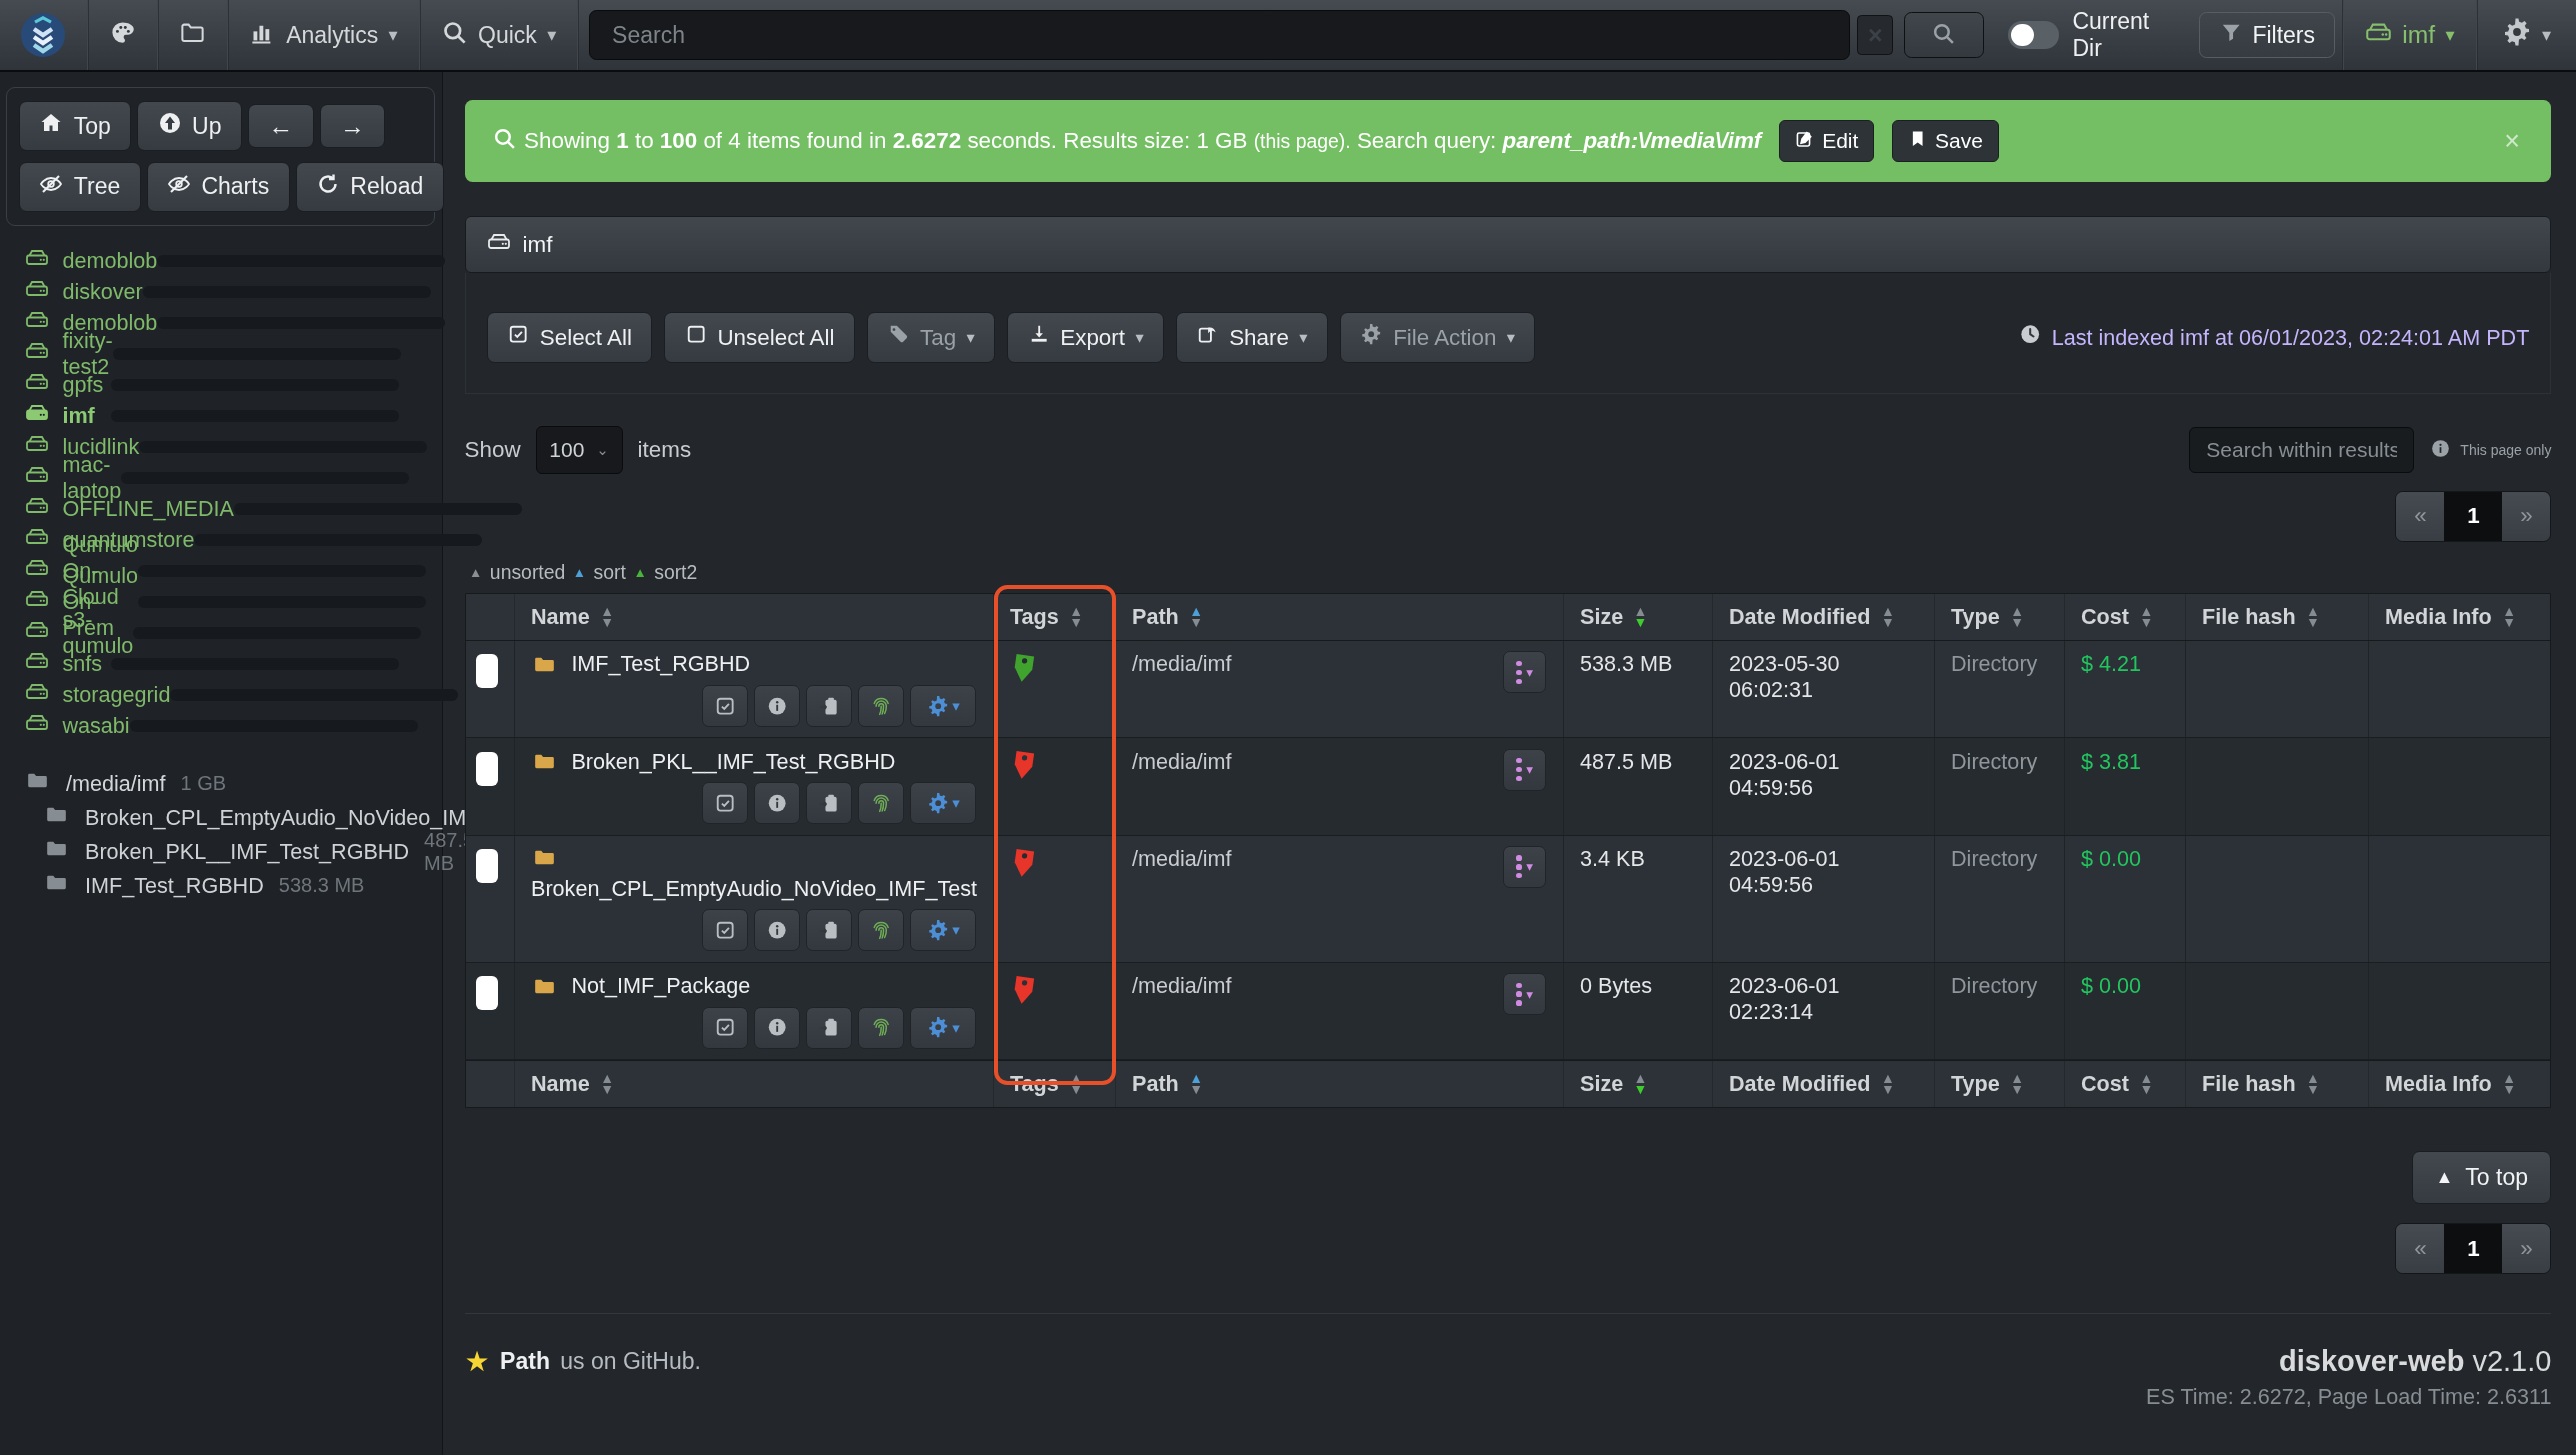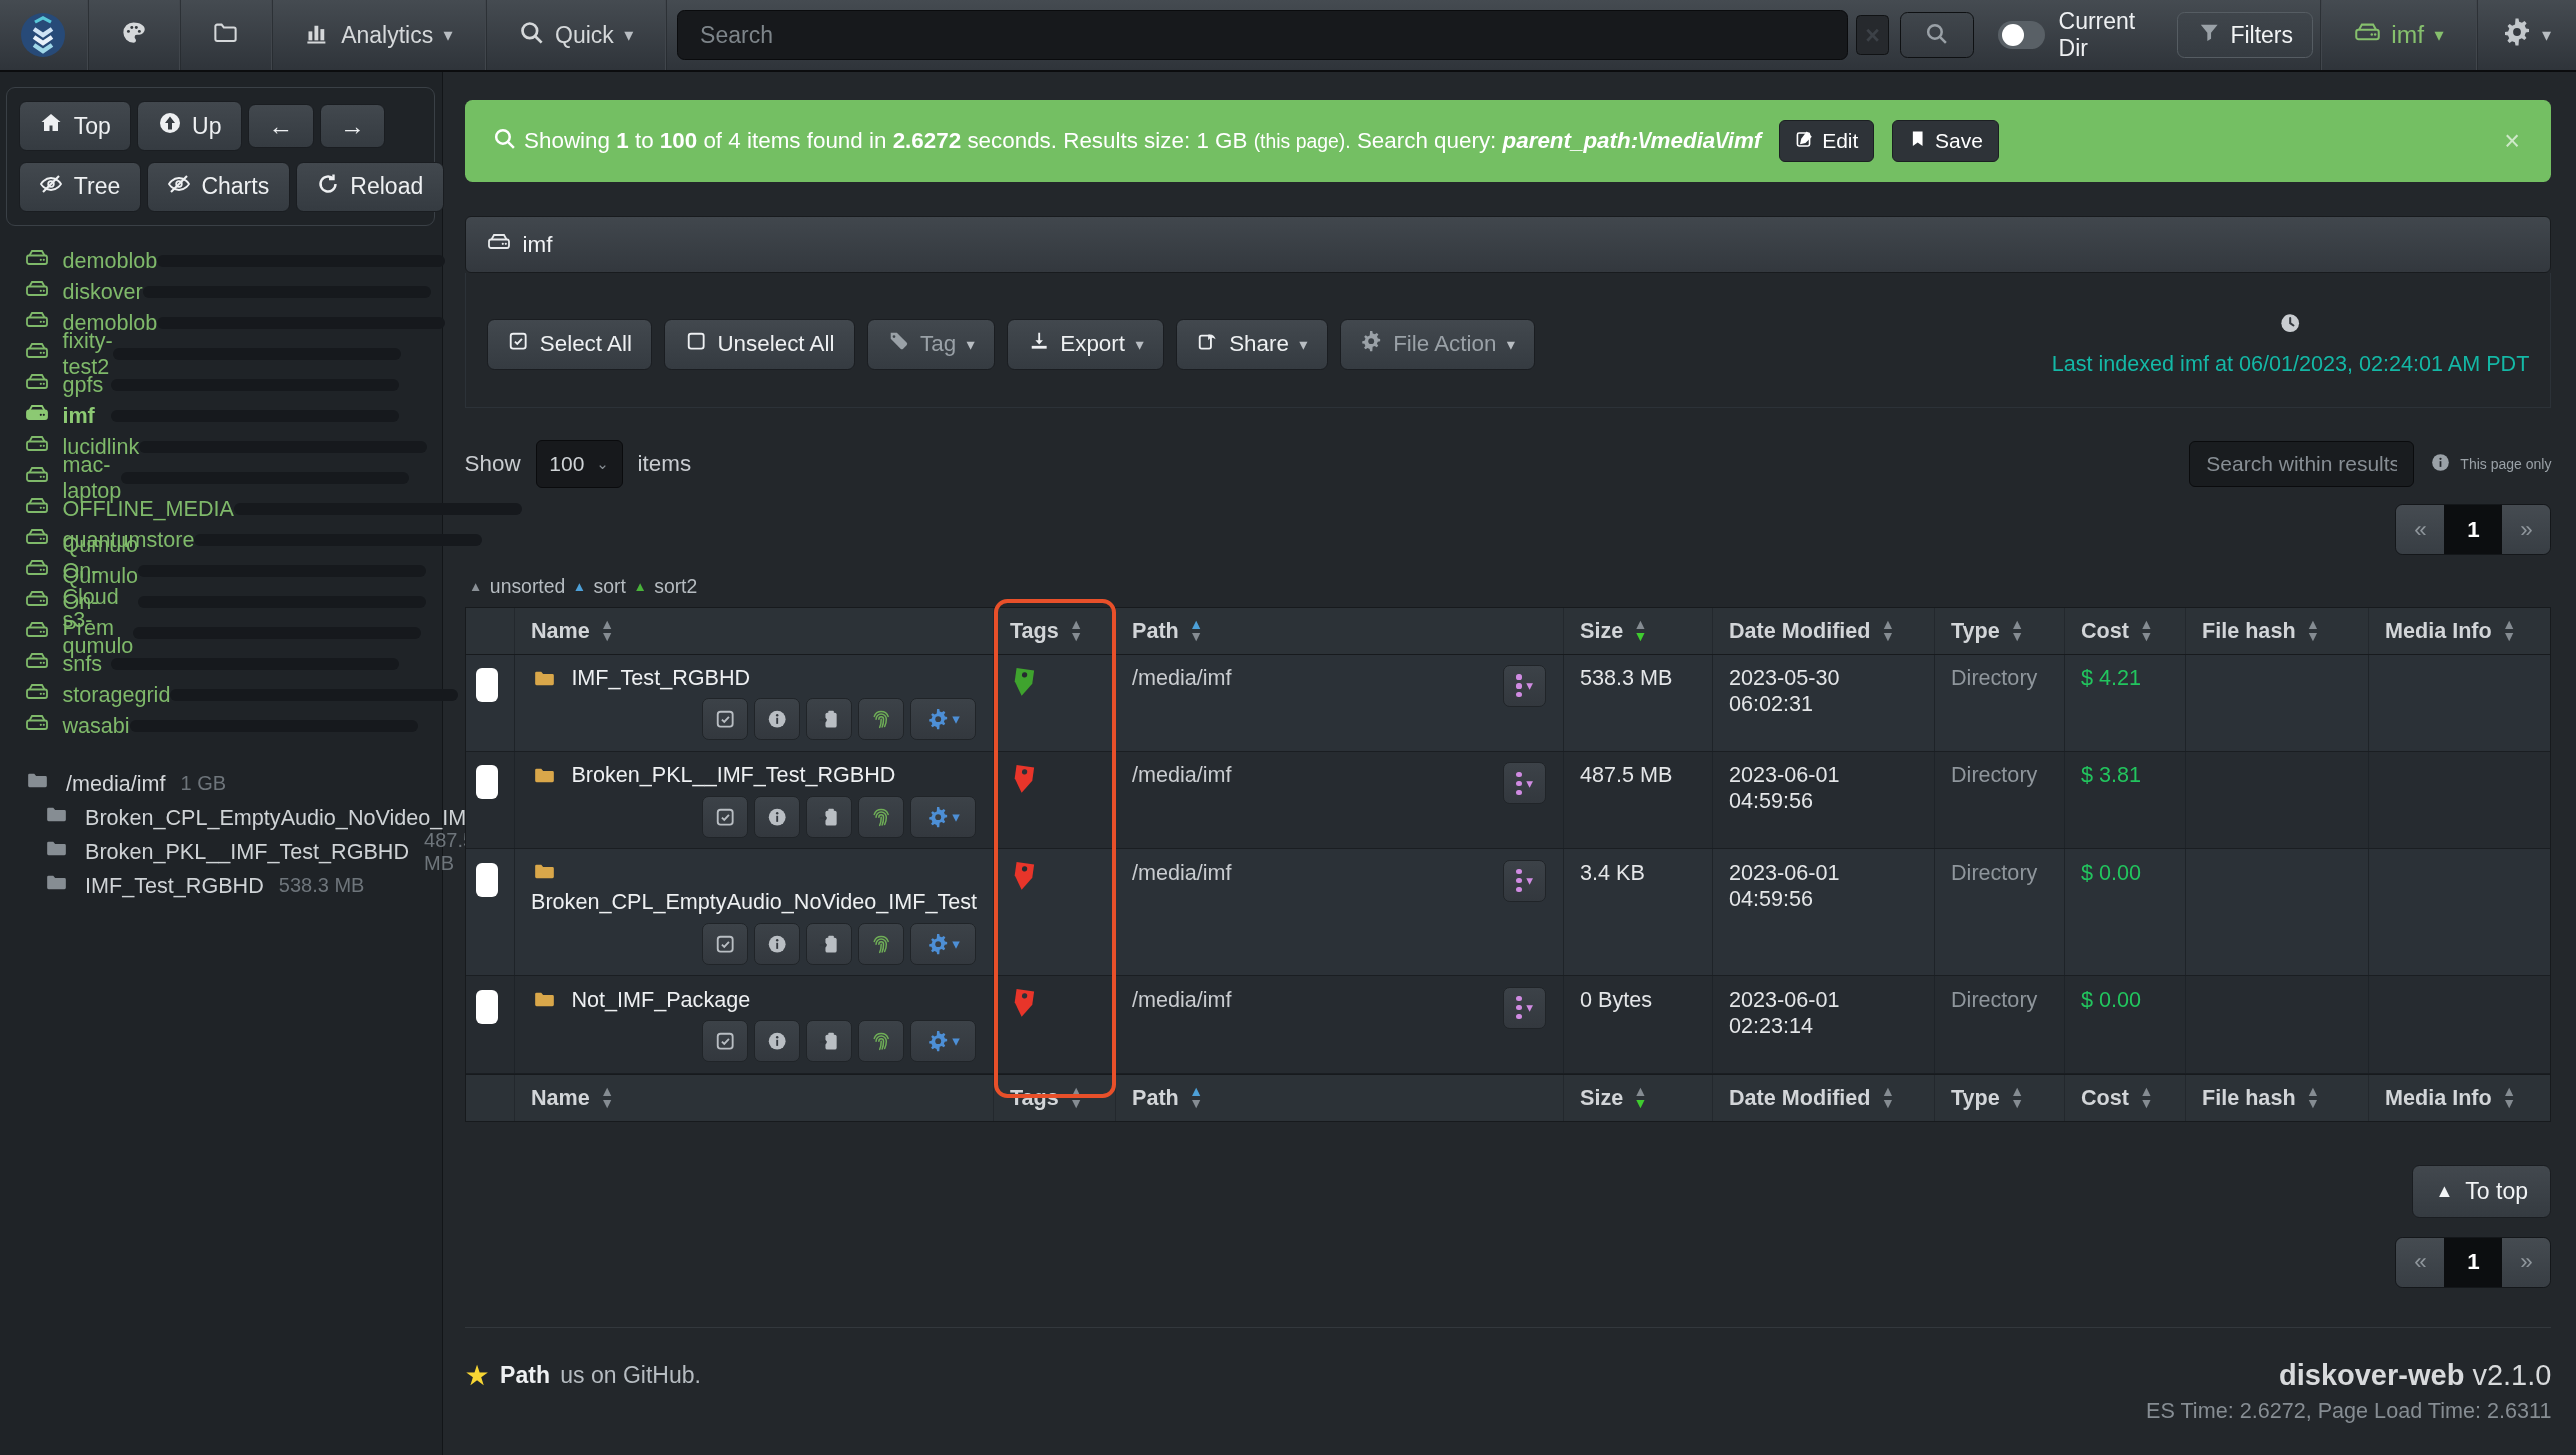--- a/index.html
+++ b/index.html
@@ -1,20 +1,20 @@
 <!DOCTYPE html>
 <html style="font-size:12px"><head>
 <meta charset="utf-8">
 <style>
   * { margin:0; padding:0; box-sizing:border-box; }
   html,body { width:2576px; height:1455px; background:#23272b; font-family:"Liberation Sans", sans-serif; color:#dcdee0; overflow:hidden; }
 
   
   .navbar { height:72px; display:flex; align-items:stretch; background:linear-gradient(#454b51,#2f343a); border-bottom:2.2px solid #0b0c0e; }
-  .nav-item { display:flex; align-items:center; gap:10.4px; padding:0 32px; border-right:0.7px solid #41464c; box-shadow:0.7px 0 0 #25292d; color:#d5d8da; font-size:23px; cursor:pointer; }
+  .nav-item { display:flex; align-items:center; gap:10.4px; padding:0 21px; border-right:0.7px solid #41464c; box-shadow:0.7px 0 0 #25292d; color:#d5d8da; font-size:23px; cursor:pointer; }
   .nav-item svg { width:27px; height:27px; }
   .logo-item { padding:0 19.4px; }
   .caret { font-size:18px; color:#b8bdc2; }
   .nav-search { width:1384px; margin:10.4px 0 10.4px 10.4px; background:#17191c; border:1.5px solid #0a0b0d; border-radius:7.5px; color:#cfd3d6; font-size:23px; padding:0 22.4px; outline:none; }
   .nav-search::placeholder { color:#7d8489; }
   .nav-clear { width:39px; margin:15px 4.5px 15px 7.5px; background:#26292d; border:0.7px solid #101214; border-radius:4.5px; color:#3c4147; font-size:25px; font-weight:bold; cursor:pointer; }
   .nav-sbtn { width:88px; margin:12px 6px; background:linear-gradient(#40464c,#34393f); border:1.5px solid #0e1012; border-radius:7.5px; display:flex; align-items:center; justify-content:center; cursor:pointer; }
   .nav-sbtn svg { width:25px; height:25px; }
   .toggle-wrap { display:flex; align-items:center; gap:13.4px; padding:0 18px; font-size:23px; color:#eef0f2; }
   .toggle { width:57px; height:28px; border-radius:14px; background:#596066; position:relative; display:inline-block; cursor:pointer; }
@@ -72,21 +72,21 @@
 
   
   .imf-bar { margin-top:34px; height:57px; background:linear-gradient(#41474d,#33383e); border:1.5px solid #181b1e; border-radius:6px; display:flex; align-items:center; padding:0 21px; gap:12px; font-size:22.4px; color:#f2f4f6; }
   .imf-bar svg { width:24px; height:24px; color:#e8eaec; }
   .panel-body { border:0.7px solid #2c3238; border-top:none; padding:39px 21px 30px 21px; }
   .action-row { display:flex; align-items:center; gap:12px; }
   .abtn { display:flex; align-items:center; gap:10.4px; background:linear-gradient(#42484e,#353b41); border:1.5px solid #1a1d21; border-radius:7.5px; color:#eef0f2; font-size:22.4px; padding:10.4px 19.4px; cursor:pointer; white-space:nowrap; }
   .abtn svg { width:22.4px; height:22.4px; }
   .abtn.dim { color:#9aa1a7; }
   .abtn .caret { font-size:16.4px; }
-  .last-indexed { margin-left:auto; display:flex; align-items:center; gap:10.4px; color:#14b8a6; font-size:21.6px;flex-direction:column; }
+  .last-indexed { margin-left:auto; display:flex; align-items:center; gap:10.4px; color:#c4b5fd; font-size:21.6px; }
   .last-indexed svg { width:22.4px; height:22.4px; }
   .ext-row { margin-top:33px; display:flex; align-items:center; gap:18px; }
   .ext-label { font-size:22.4px; font-weight:bold; color:#c9cdd1; }
   .ext-pill { background:linear-gradient(#42484e,#353b41); border:1.5px solid #1a1d21; border-radius:19.4px; color:#fff; font-size:21.6px; padding:9px 22.4px; cursor:pointer; }
 
   
   .controls-row { margin-top:32px; display:flex; align-items:center; }
   .show-label, .items-label { font-size:22.4px; color:#c9ccd0; }
   .show-select { margin:0 15px; width:87px; height:48px; background:#17191c; border:1.5px solid #0a0b0d; border-radius:6px; color:#cfd3d6; font-size:21px; display:flex; align-items:center; justify-content:center; gap:12px; cursor:pointer; }
   .show-select .caret { color:#8a9artisan; color:#8a9096; font-size:15px; }

